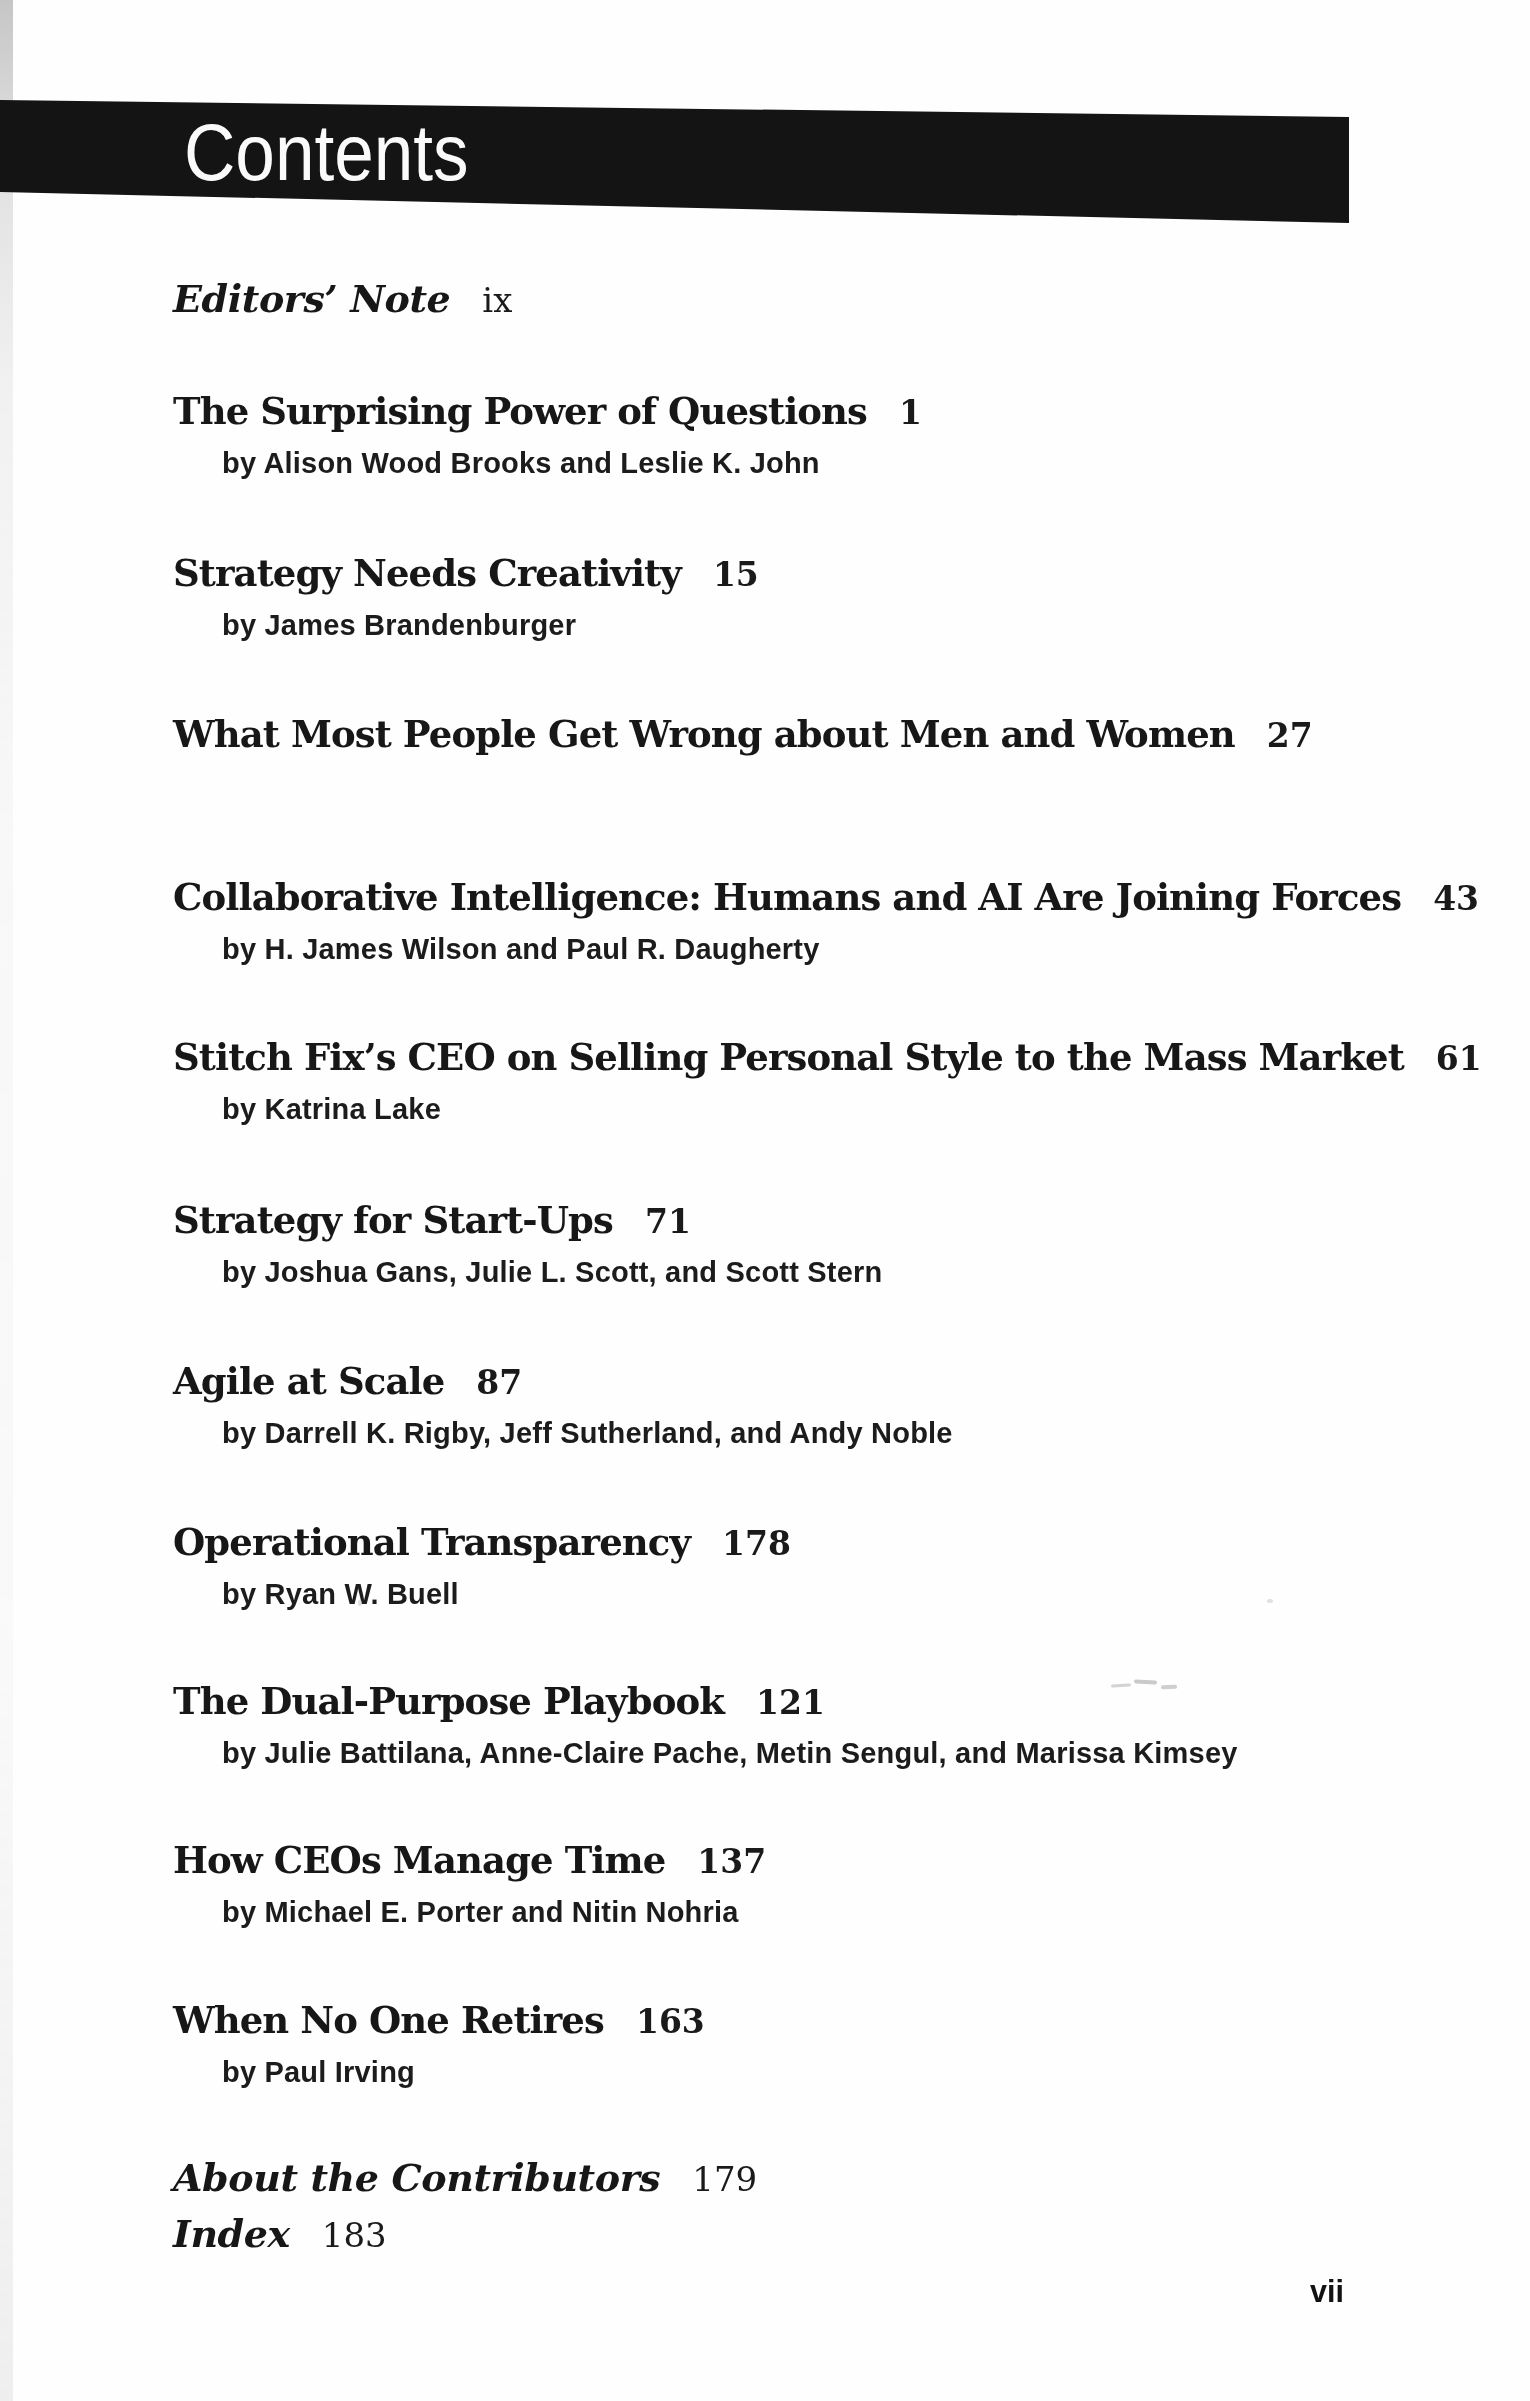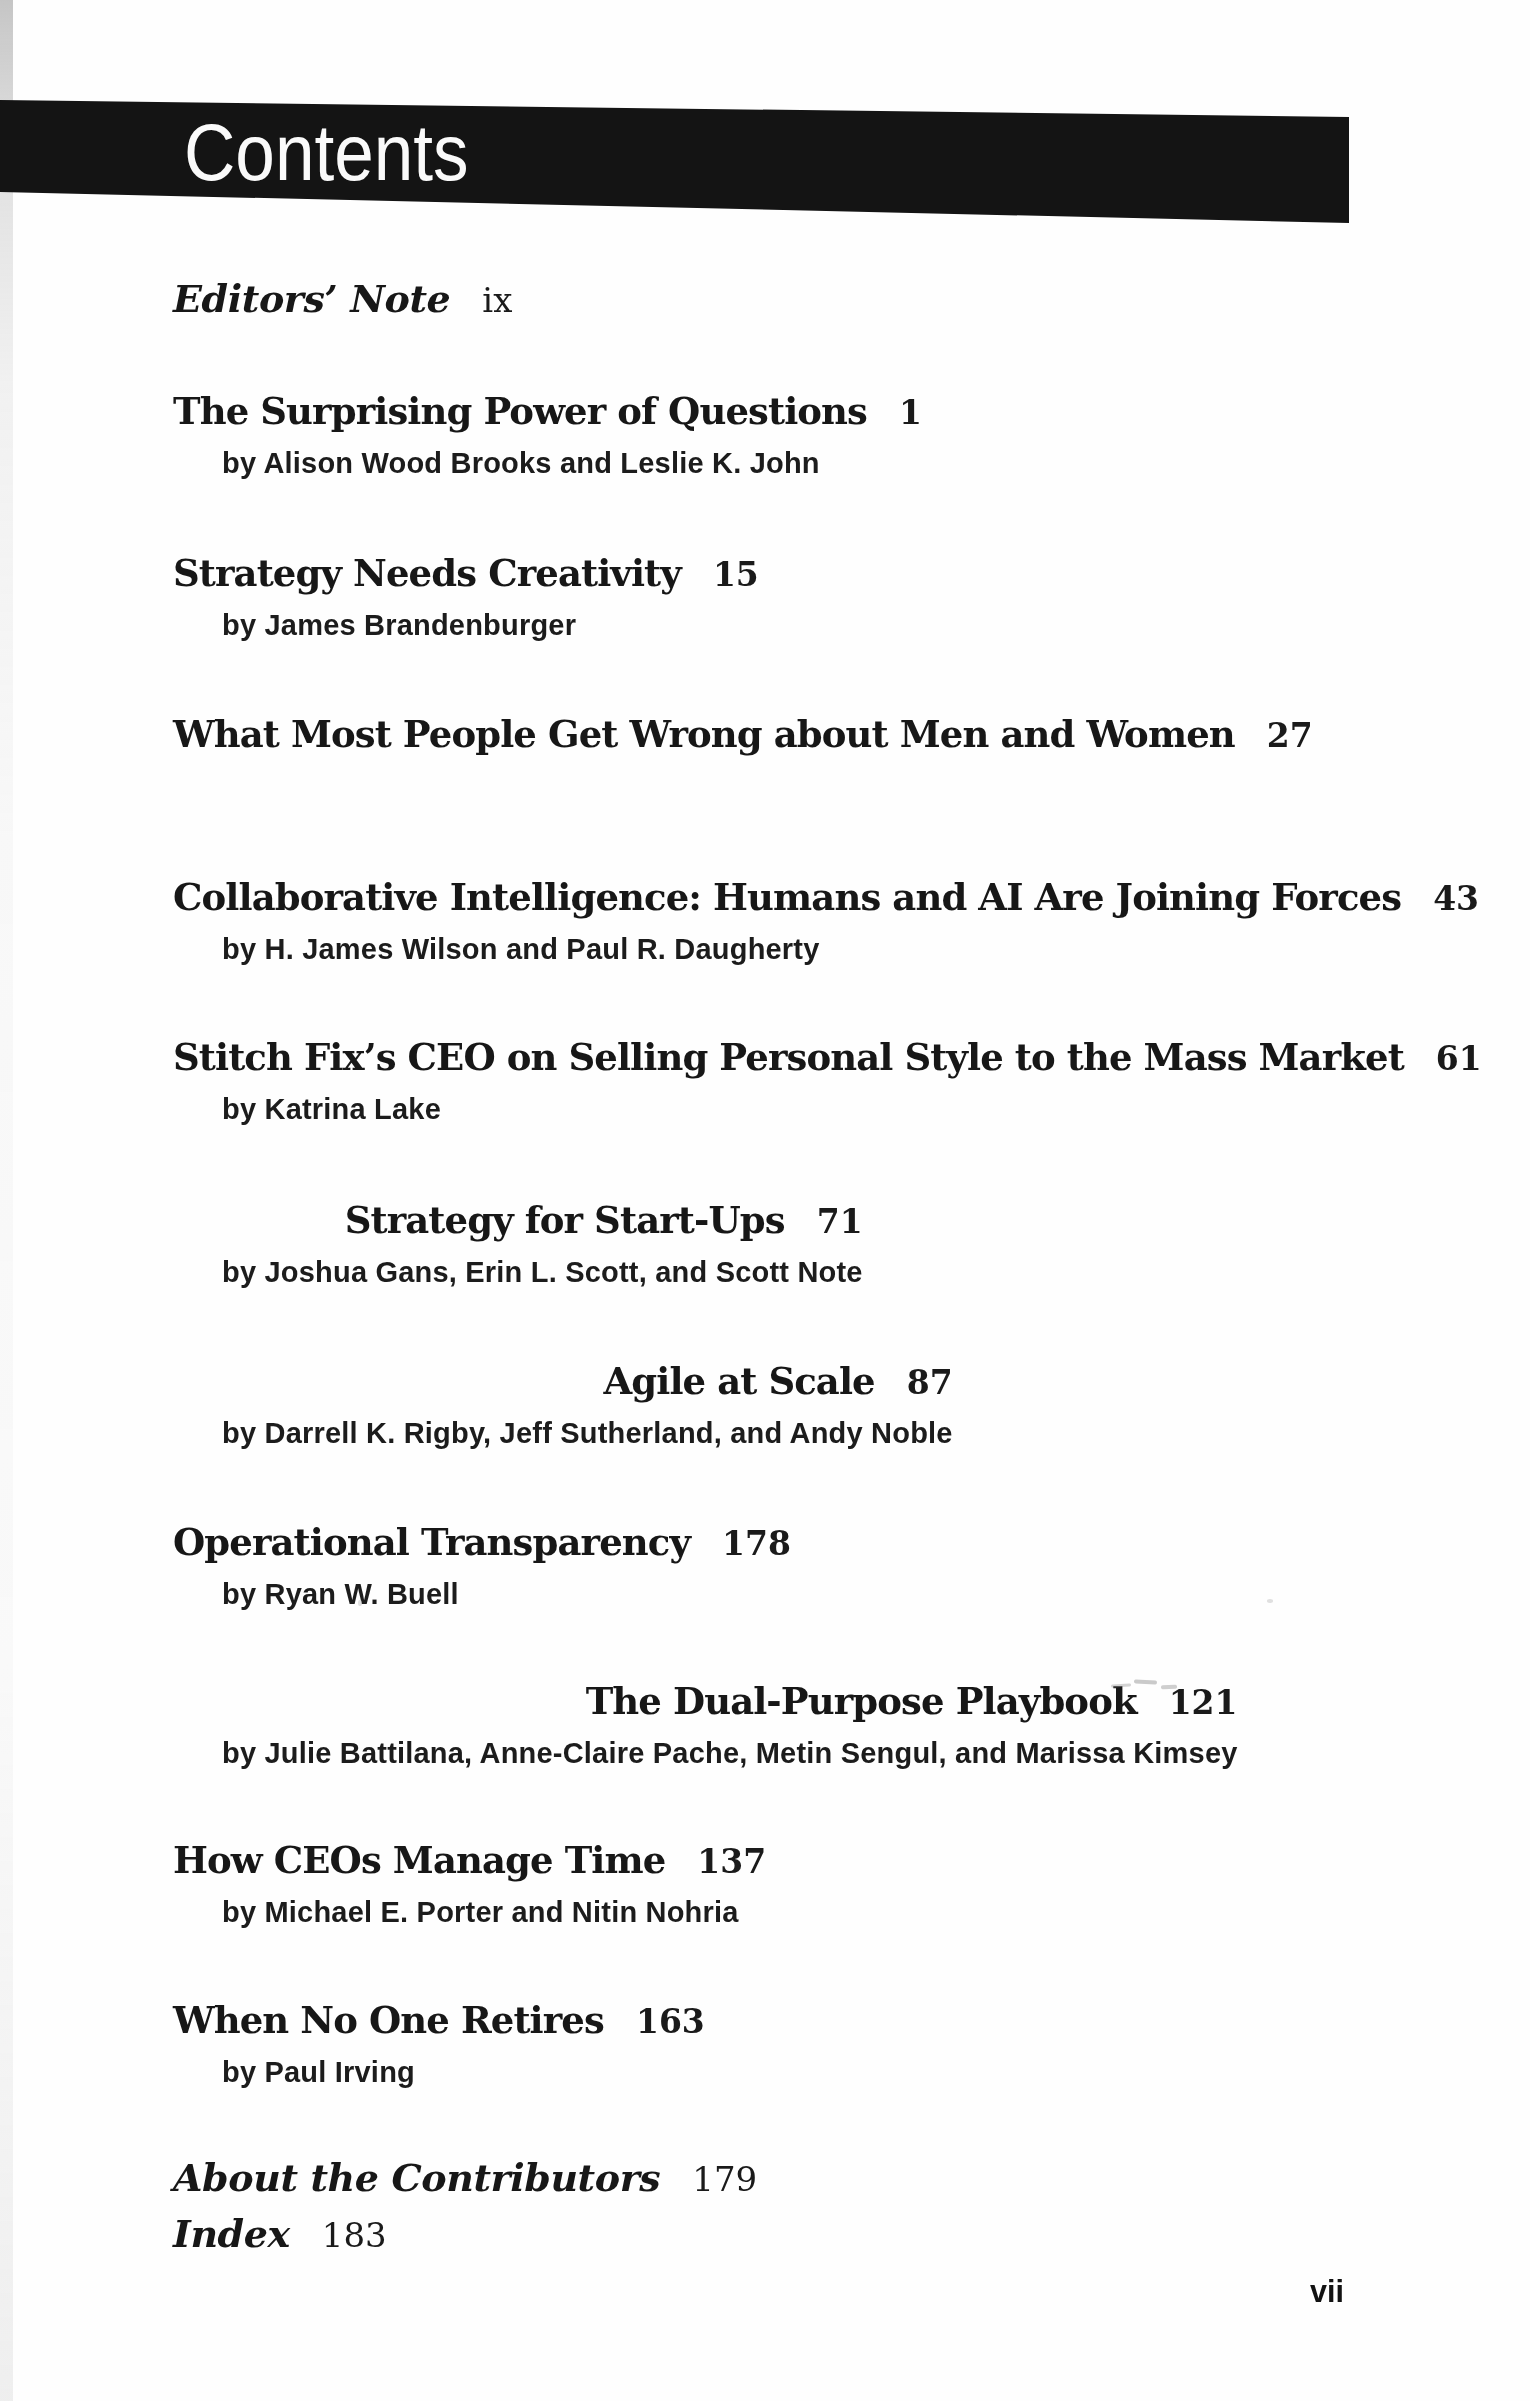--- a/index.html
+++ b/index.html
@@ -69,21 +69,20 @@
     white-space: nowrap;
     color: #171717;
   }
   .entry-line {
     font-family: "DejaVu Serif", serif;
     font-weight: 700;
     font-size: 37px;
     line-height: 38px;
     letter-spacing: -0.9px;
     color: #171717;
-    text-align: right;
   }
   .toc-entry.note .entry-line {
     font-style: italic;
     font-size: 38px;
     letter-spacing: -0.4px;
   }
   .entry-page {
     display: inline-block;
     font-style: normal;
     font-weight: 700;
@@ -171,21 +170,21 @@
     <div class="entry-byline">by H. James Wilson and Paul R. Daugherty</div>
   </div>
 
   <div class="toc-entry" style="top:1038px">
     <div class="entry-line"><span>Stitch Fix’s CEO on Selling Personal Style to the Mass Market</span><span class="entry-page">61</span></div>
     <div class="entry-byline">by Katrina Lake</div>
   </div>
 
   <div class="toc-entry" style="top:1201px">
     <div class="entry-line"><span>Strategy for Start-Ups</span><span class="entry-page">71</span></div>
-    <div class="entry-byline">by Joshua Gans, Erin L. Scott, and Scott Note</div>
+    <div class="entry-byline">by Joshua Gans, Julie L. Scott, and Scott Stern</div>
   </div>
 
   <div class="toc-entry" style="top:1362px">
     <div class="entry-line"><span>Agile at Scale</span><span class="entry-page">87</span></div>
     <div class="entry-byline">by Darrell K. Rigby, Jeff Sutherland, and Andy Noble</div>
   </div>
 
   <div class="toc-entry" style="top:1523px">
     <div class="entry-line"><span>Operational Transparency</span><span class="entry-page">178</span></div>
     <div class="entry-byline">by Ryan W. Buell</div>

